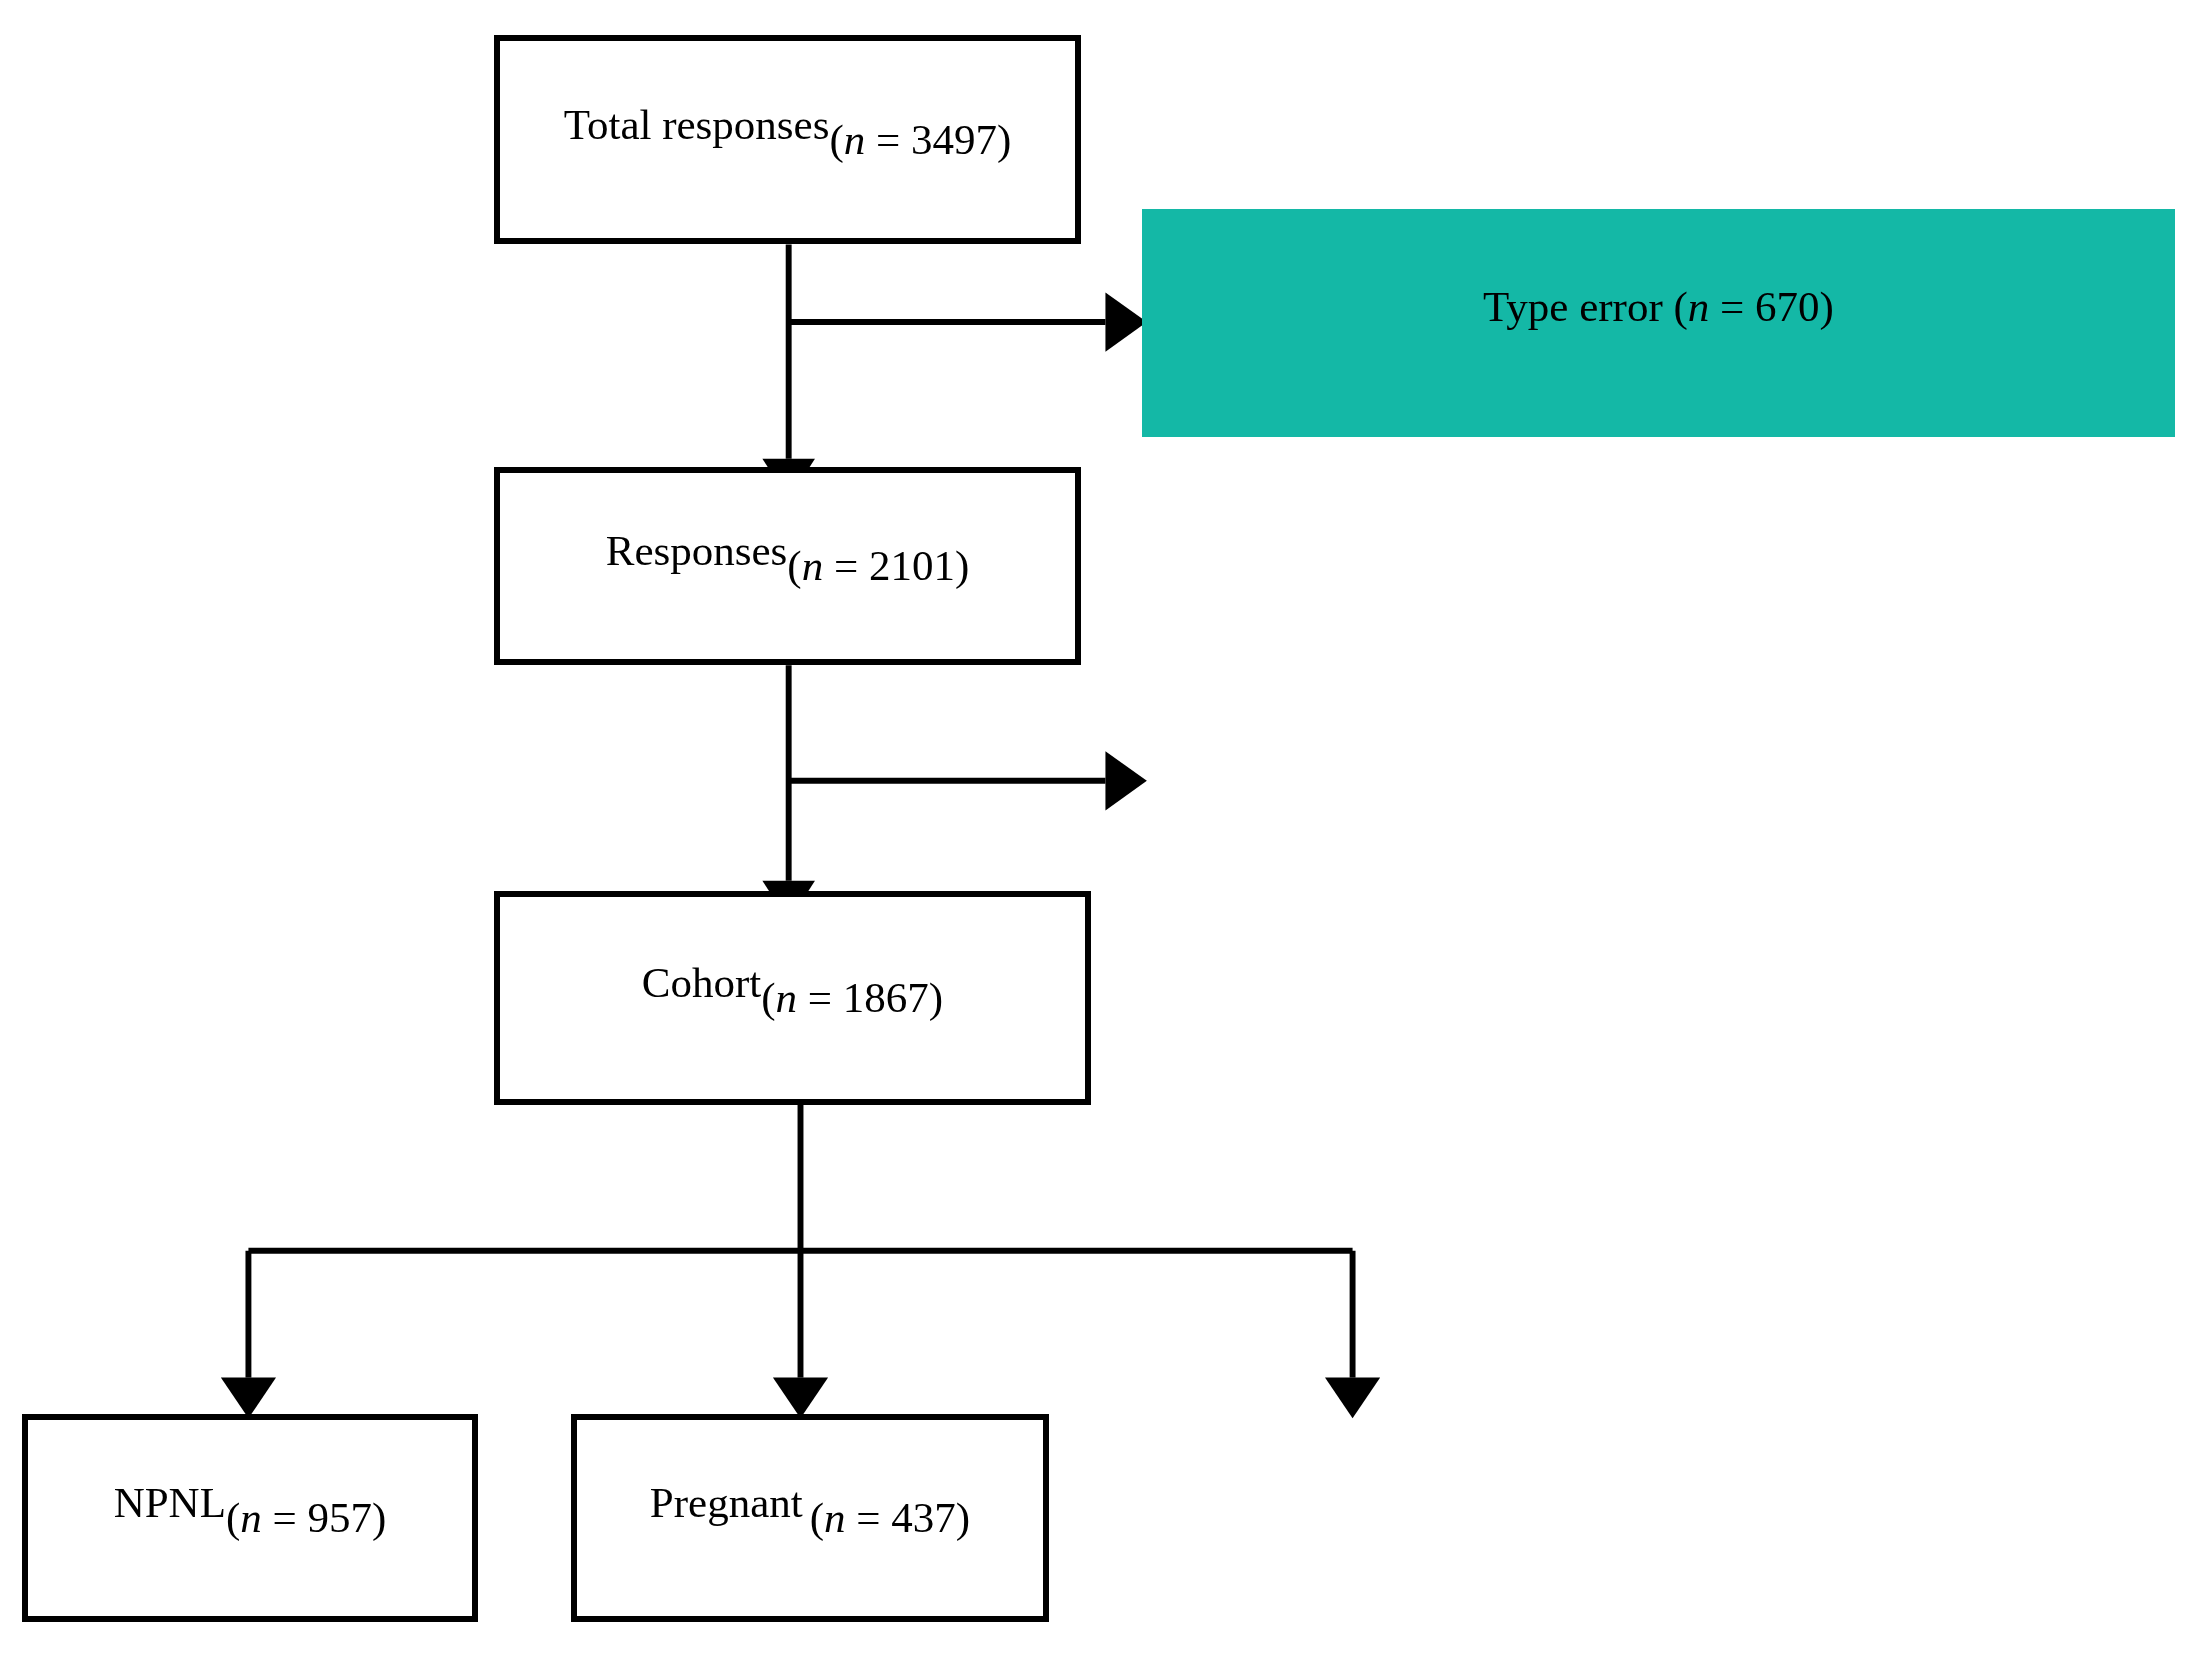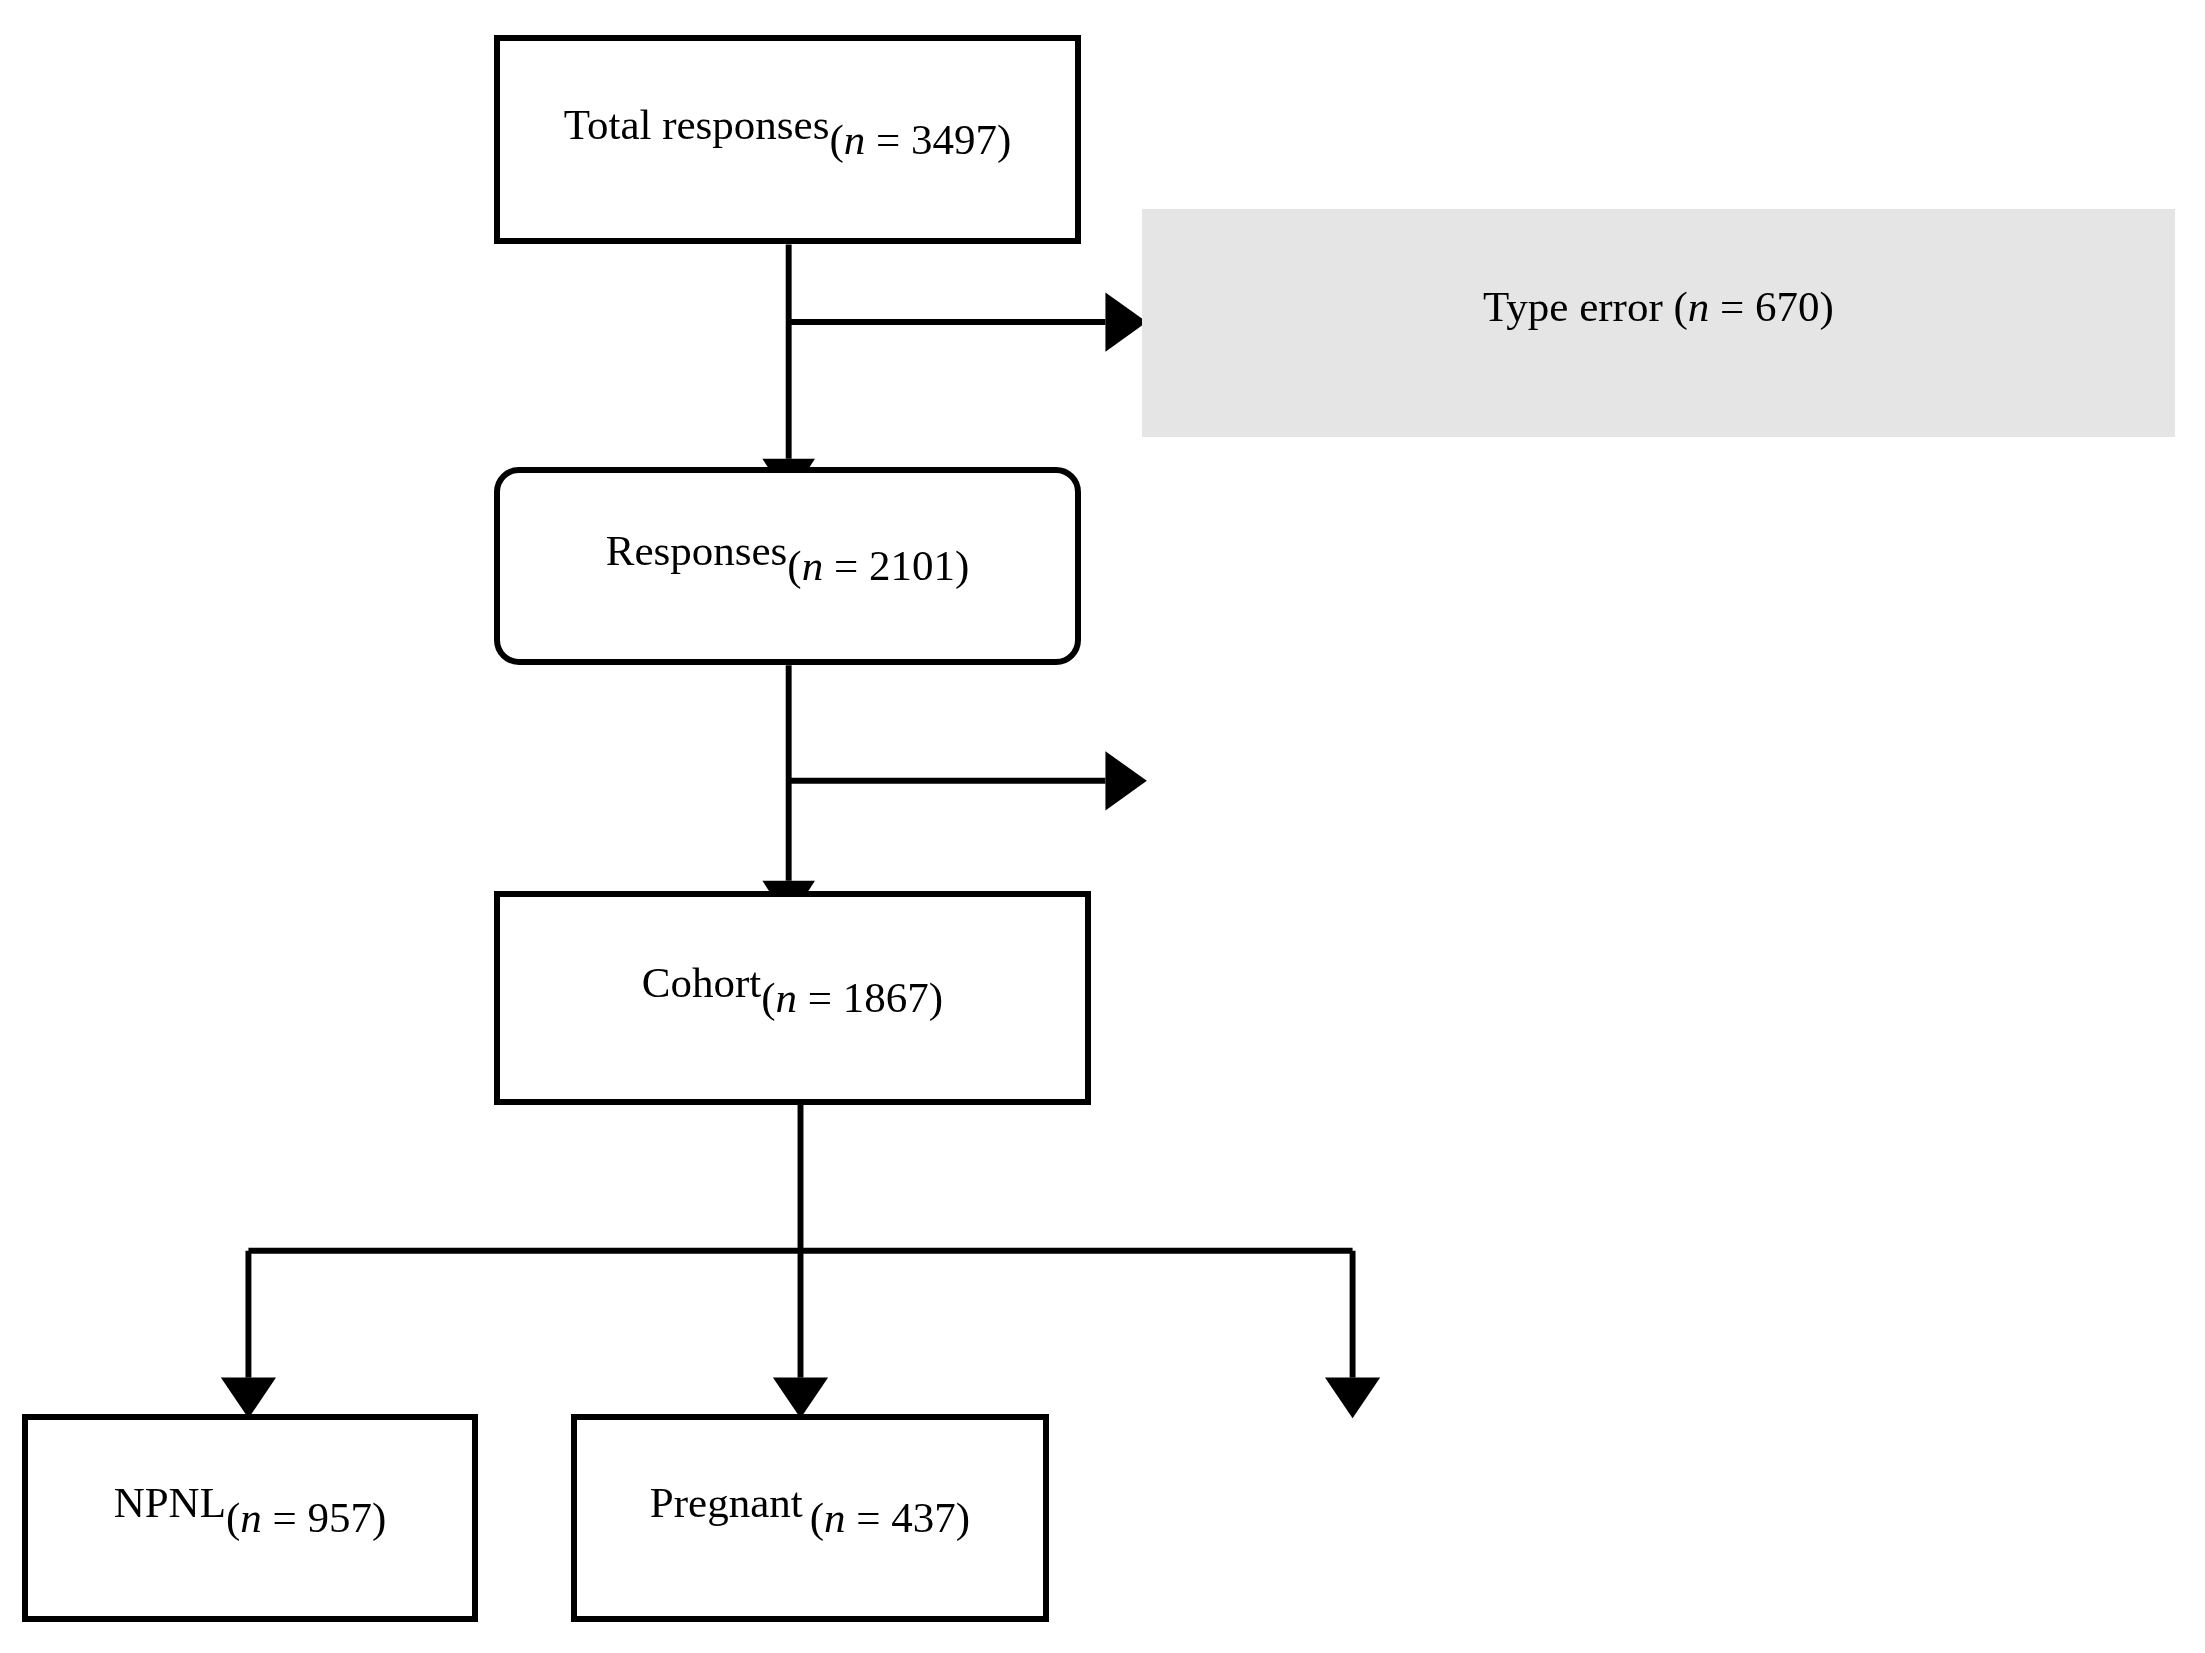--- a/index.html
+++ b/index.html
@@ -33,21 +33,21 @@
     border: 6px solid #000000;
     background: #ffffff;
     display: flex;
     flex-direction: row;
     align-items: center;
     justify-content: center;
   }
   .gray-box {
     position: absolute;
     box-sizing: border-box;
-    background: #e5e5e5;
+    background: #14b8a6;
     border: none;
     display: flex;
     flex-direction: column;
     align-items: center;
     justify-content: center;
   }
   .node-line {
     font-size: 43px;
     line-height: 1.05;
     color: #000000;
@@ -126,21 +126,21 @@
     <div class="node-line">(<span class="n-ital">n</span>
       = <span>3497</span>)</div>
   </div>
 
   <div class="gray-box" style="left:1142px; top:209px; width:1033px; height:228px;">
     <div class="gray-line first-gray-line">Type
       error (<span class="n-ital">n</span>
       = <span>670</span>)</div>
   </div>
 
-  <div class="node-box" style="left:494px; top:467px; width:587px; height:198px;border-radius:25px;">
+  <div class="node-box" style="left:494px; top:467px; width:587px; height:198px;">
     <div class="node-line title-line">Responses</div>
     <div class="node-line">(<span class="n-ital">n</span>
       = <span>2101</span>)</div>
   </div>
 
 
   <div class="node-box" style="left:494px; top:891px; width:597px; height:214px;justify-content:center;">
     <div class="node-line title-line">Cohort</div>
     <div class="node-line">(<span class="n-ital">n</span>
       = <span>1867</span>)</div>

